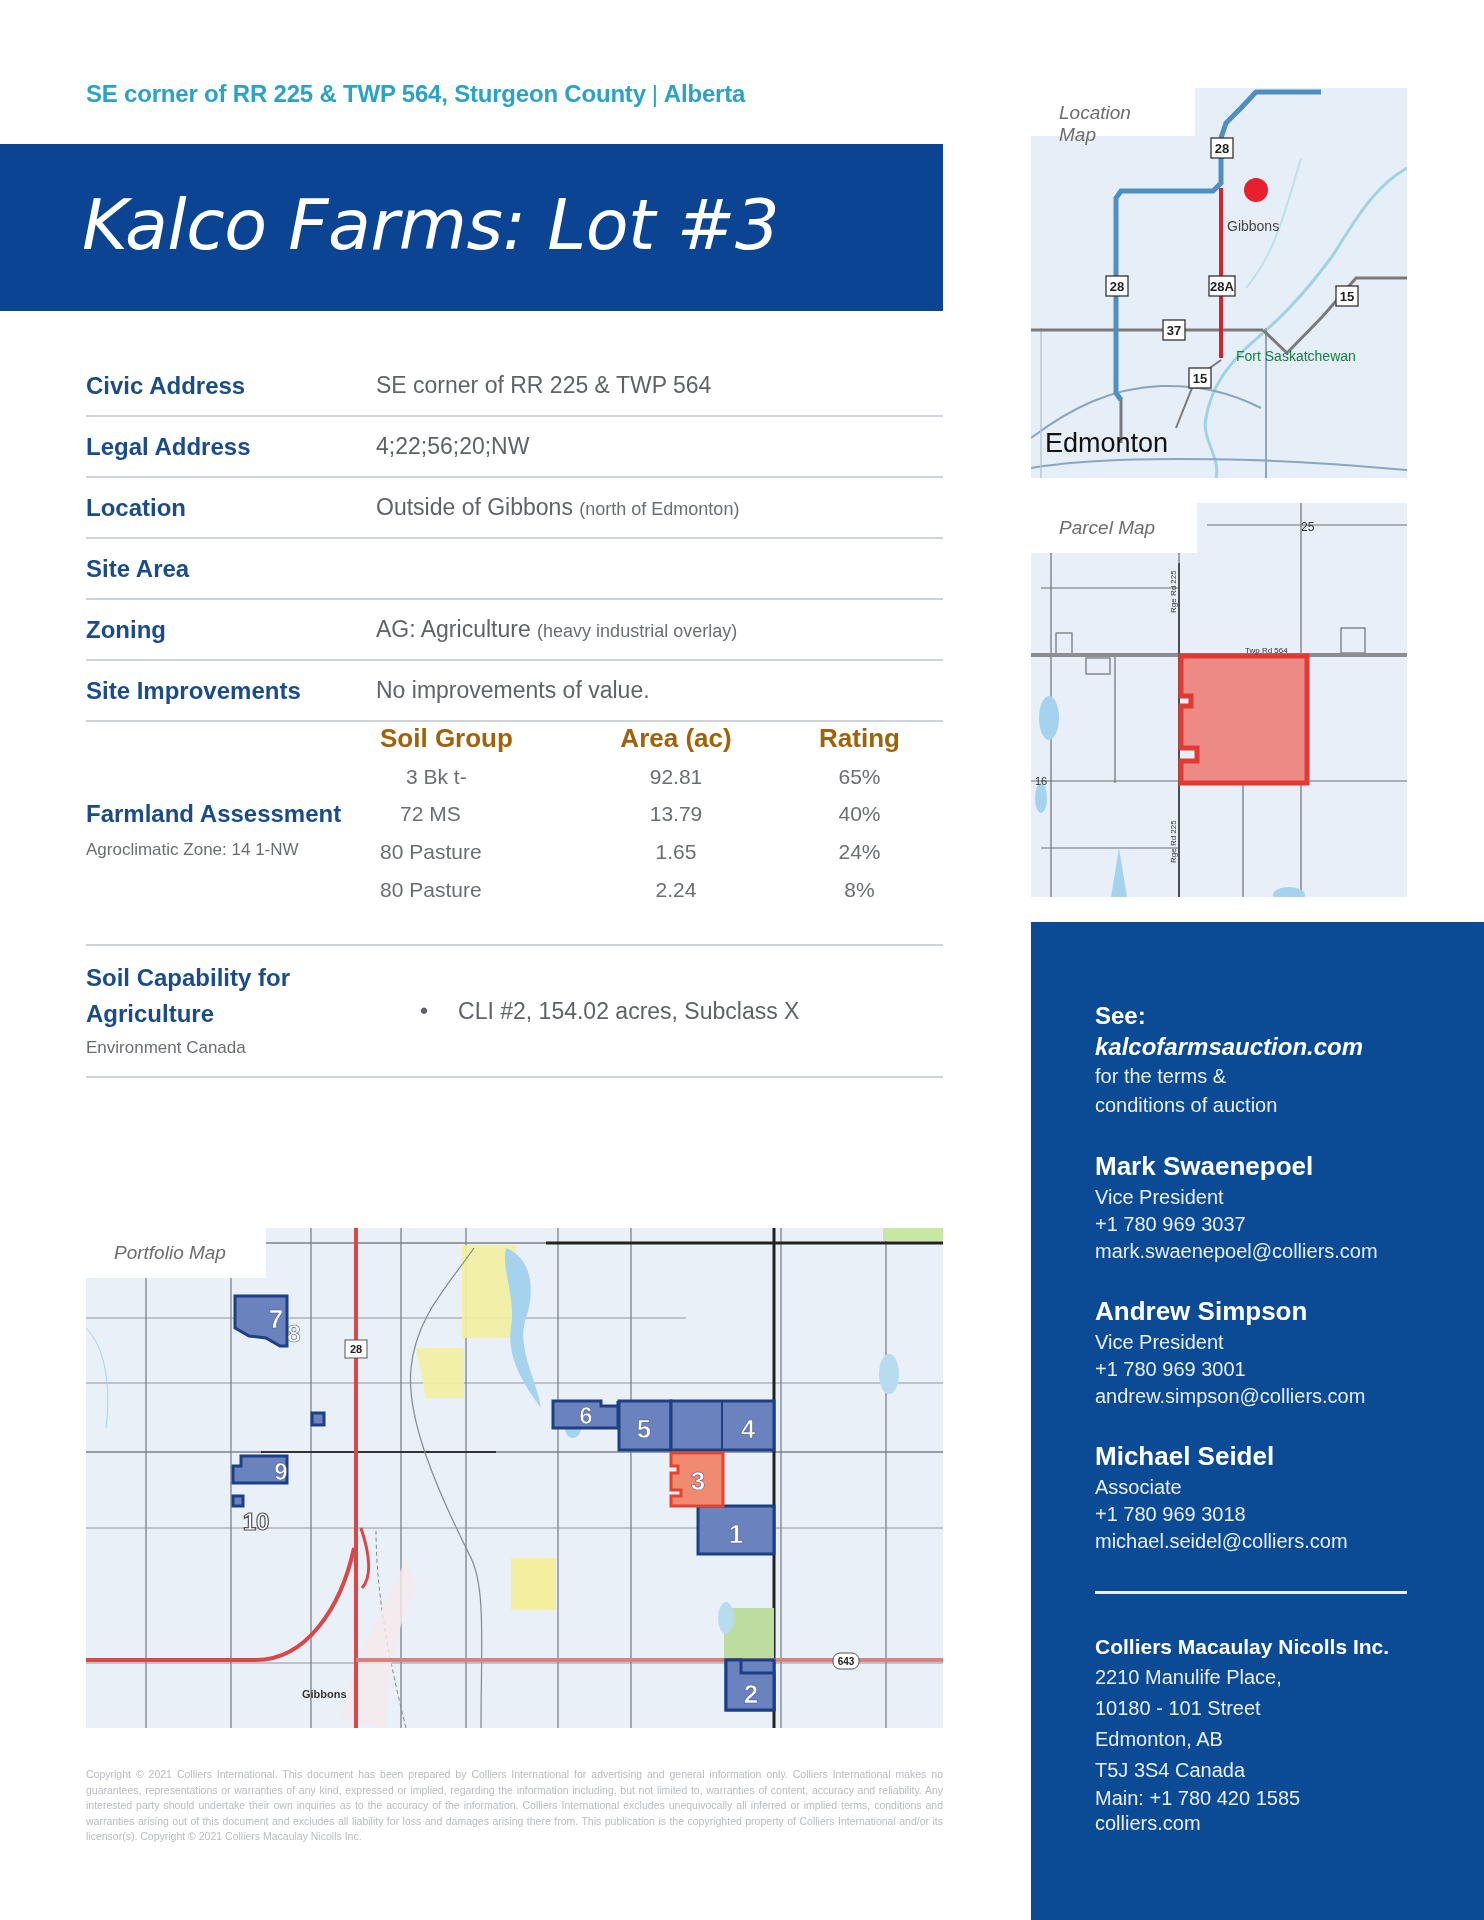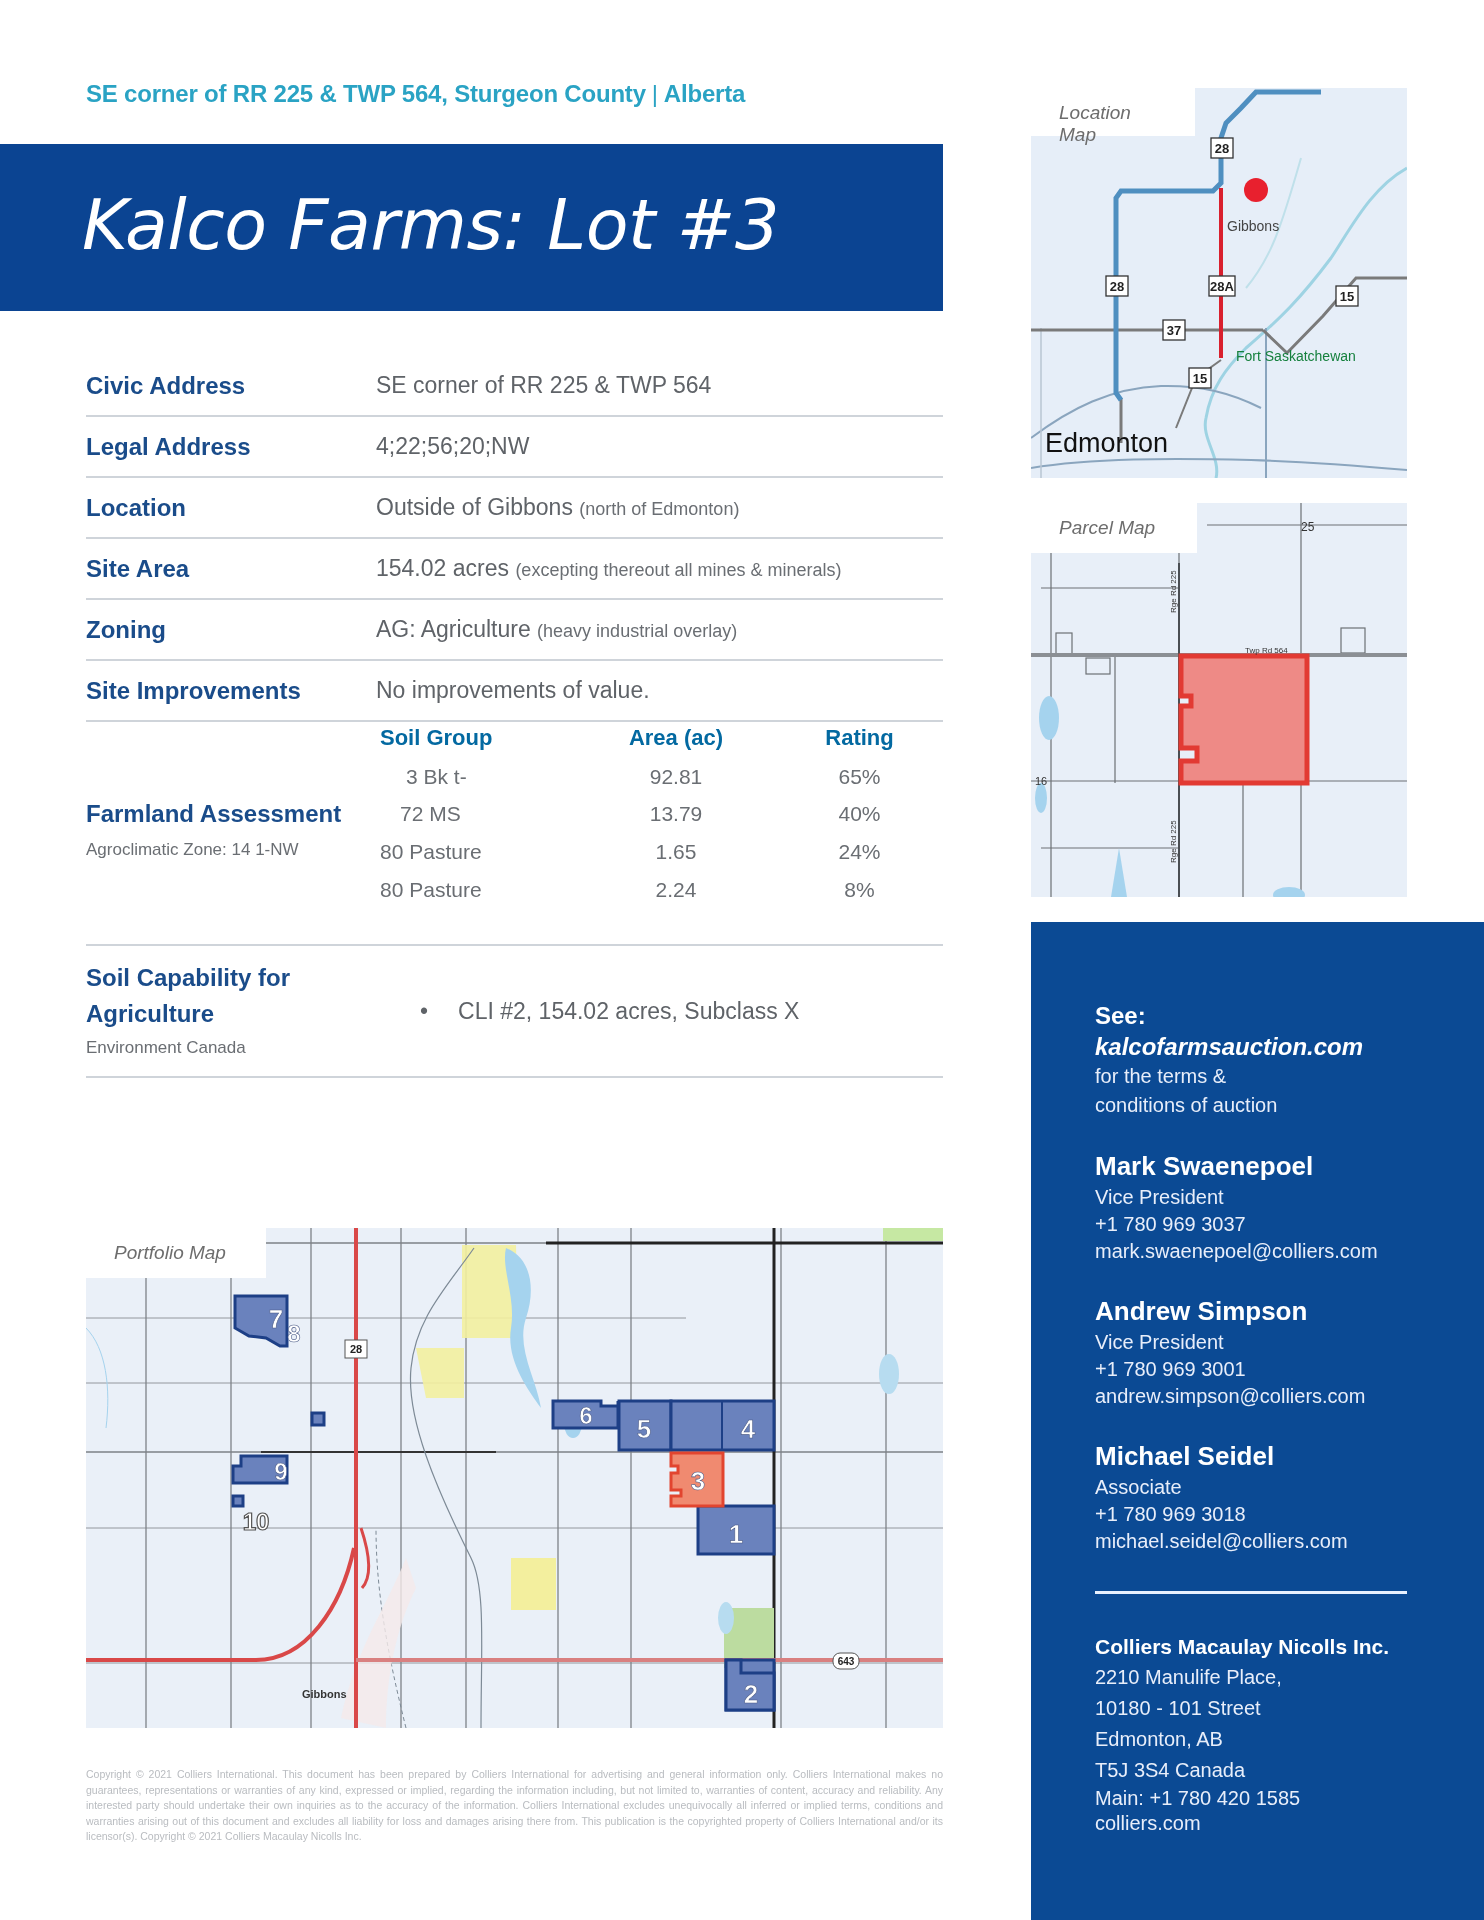--- a/index.html
+++ b/index.html
@@ -16,21 +16,21 @@
   .fact-row { display: flex; align-items: center; height: 61px; border-bottom: 2px solid #cfd4da; }
   .fact-label { width: 290px; font-size: 24px; font-weight: bold; color: #1a4c8a; }
   .fact-value { font-size: 23px; color: #5f6368; }
   .fact-value small { font-size: 18px; color: #6a6e73; }
 
   .farm { position: absolute; left: 86px; top: 718px; width: 857px; height: 228px; border-bottom: 2px solid #cfd4da; }
   .farm-left { position: absolute; left: 0; top: 82px; }
   .farm-left .lbl { font-size: 24px; font-weight: bold; color: #1a4c8a; }
   .farm-left .sub { font-size: 17px; color: #6a6e73; margin-top: 12px; }
   .farm-table { position: absolute; left: 290px; top: 0; width: 567px; border-collapse: collapse; }
-  .farm-table th { font-size: 22px; color: #0369a1; font-weight: bold; height: 40px; text-align: center; }
+  .farm-table th { font-size: 26px; color: #a16207; font-weight: bold; height: 40px; text-align: center; }
   .farm-table td { font-size: 21px; color: #6a6e73; height: 37.6px; text-align: center; }
   .farm-table .c1 { width: 200px; text-align: left; padding-left: 4px; }
   .farm-table th.c1 { text-align: left; padding-left: 4px; }
   .farm-table .c2 { width: 200px; }
   .farm-table .c3 { width: 167px; }
 
   .soil { position: absolute; left: 86px; top: 946px; width: 857px; height: 132px; border-bottom: 2px solid #cfd4da; }
   .soil .lbl { position: absolute; left: 0; top: 14px; font-size: 24px; font-weight: bold; color: #1a4c8a; line-height: 36px; width: 260px; }
   .soil .sub { position: absolute; left: 0; top: 92px; font-size: 17px; color: #6a6e73; }
   .soil .bullet { position: absolute; left: 290px; top: 52px; font-size: 23px; color: #5f6368; margin-left: 44px; }
@@ -81,21 +81,20 @@
   <div class="fact-row">
     <div class="fact-label">Legal Address</div>
     <div class="fact-value"><span>4;22;56;20;NW</span></div>
   </div>
   <div class="fact-row">
     <div class="fact-label">Location</div>
     <div class="fact-value"><span>Outside of Gibbons</span> <small>(north of Edmonton)</small></div>
   </div>
   <div class="fact-row">
     <div class="fact-label">Site Area</div>
-    <div class="fact-value"><span>154.02 acres</span> <small>(excepting thereout all mines &amp; minerals)</small></div>
   </div>
   <div class="fact-row">
     <div class="fact-label">Zoning</div>
     <div class="fact-value"><span>AG: Agriculture</span> <small>(heavy industrial overlay)</small></div>
   </div>
   <div class="fact-row">
     <div class="fact-label">Site Improvements</div>
     <div class="fact-value"><span>No improvements of value.</span></div>
   </div>
 </div>

